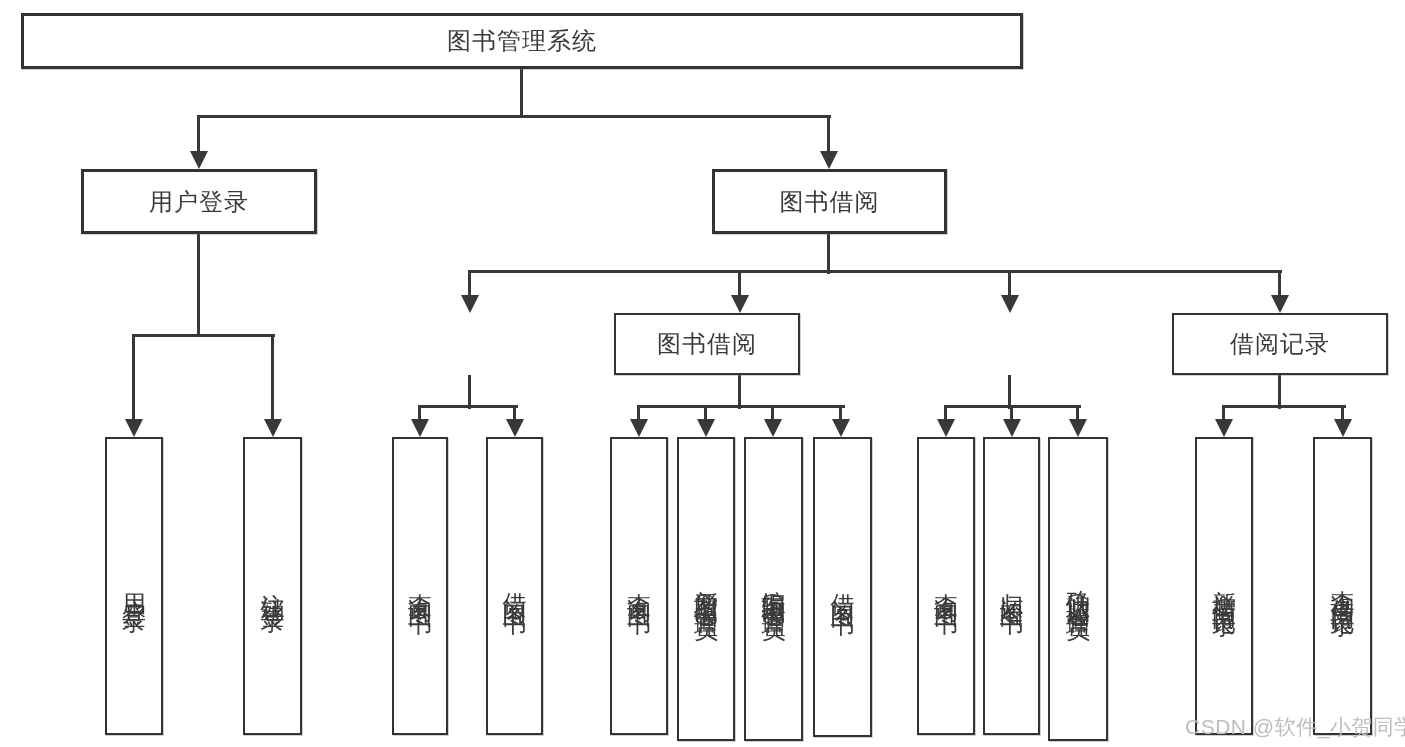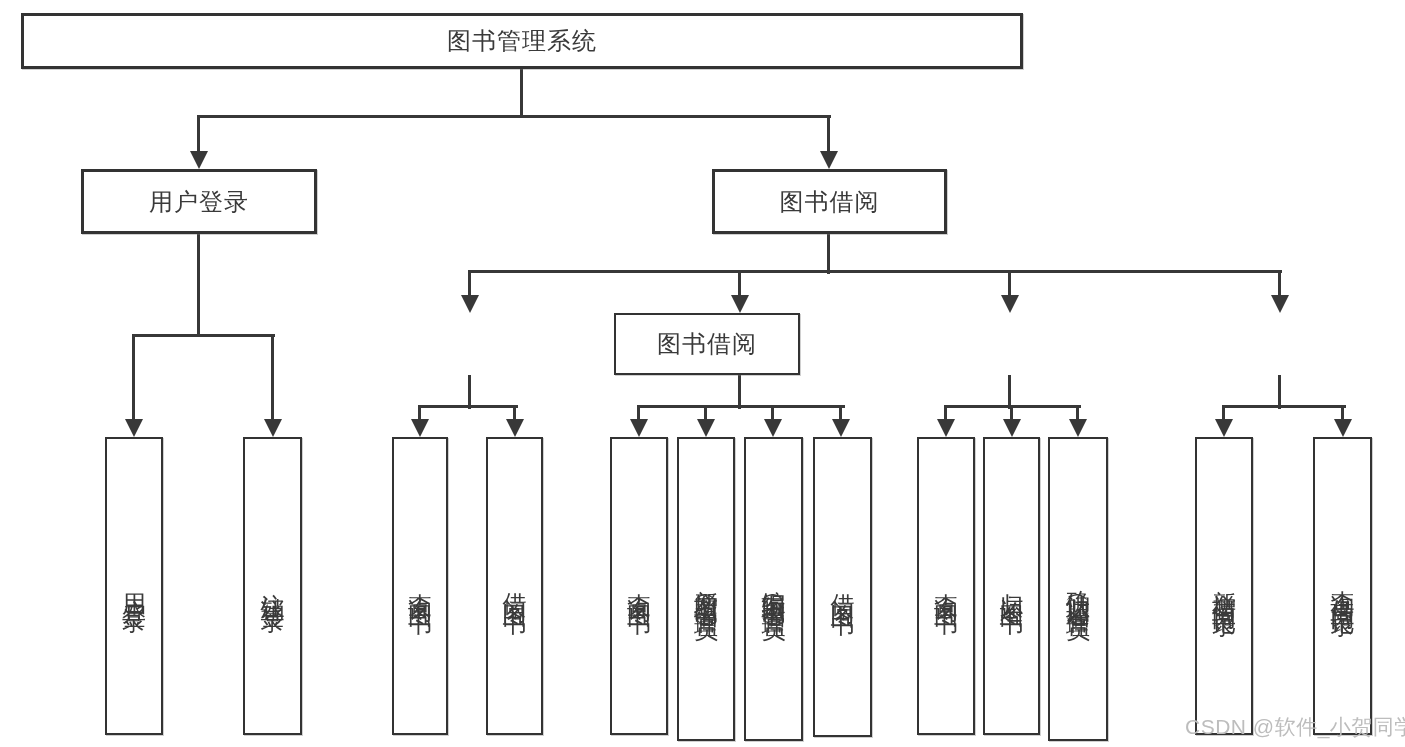--- a/index.html
+++ b/index.html
@@ -129,20 +129,23 @@
   <div class="hbox" style="left:81px;top:169px;width:236px;height:65px">
     <span>用户登录</span>
   </div>
   <div class="hbox" style="left:712px;top:169px;width:235px;height:65px">
     <span>图书借阅</span>
   </div>
 
   <div class="hbox" style="left:614px;top:313px;width:186px;height:62px;border-width:2.5px">
     <span>图书借阅</span>
   </div>
+  <div class="hbox" style="left:1172px;top:313px;width:216px;height:62px;border-width:2.5px">
+    <span>借阅记录</span>
+  </div>
 
   <div class="vbox" style="left:105px;top:437px;width:58px;height:298px">
     <span>用户登录</span>
   </div>
   <div class="vbox" style="left:243px;top:437px;width:59px;height:298px">
     <span>注销登录</span>
   </div>
 
   <div class="vbox" style="left:392px;top:437px;width:56px;height:298px">
     <span>查询图书</span>

